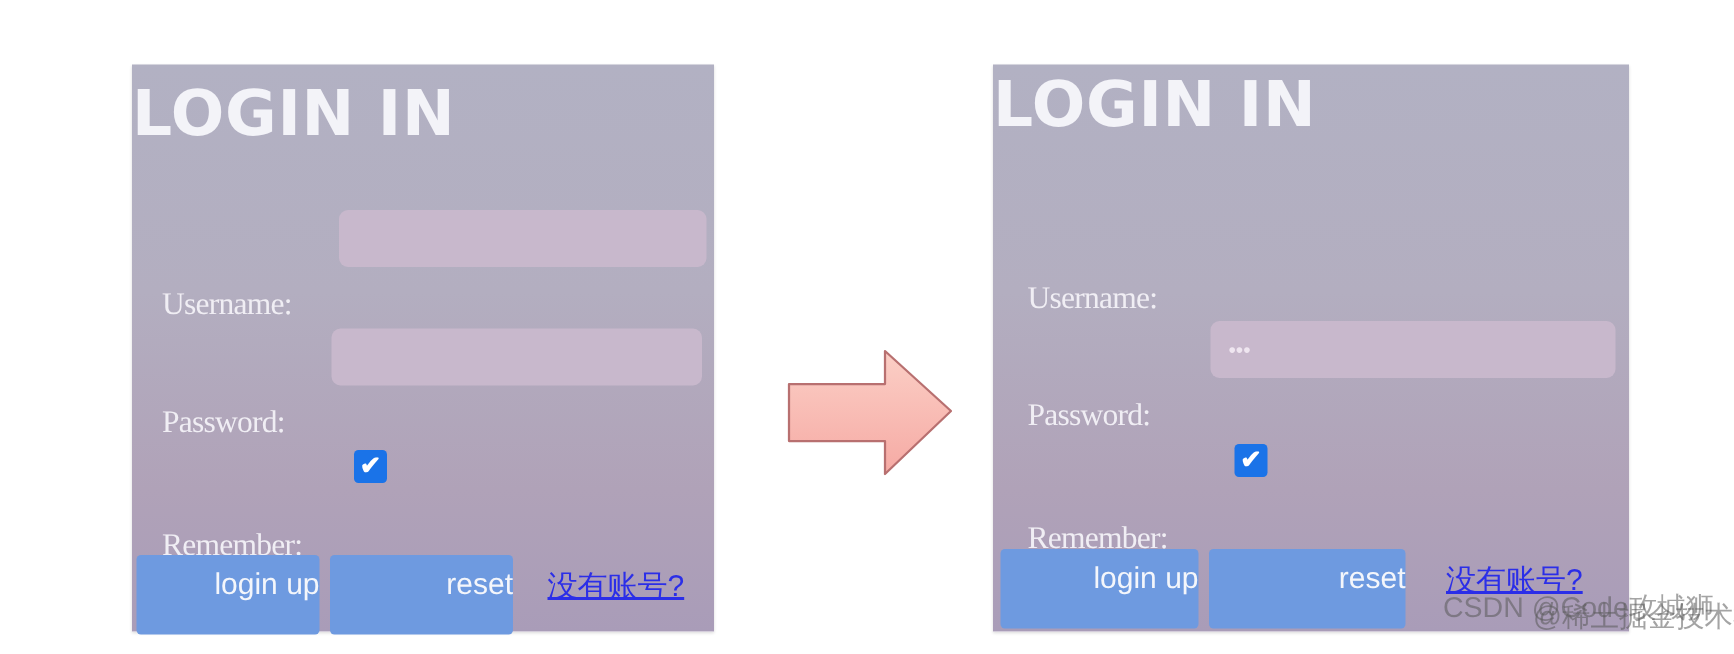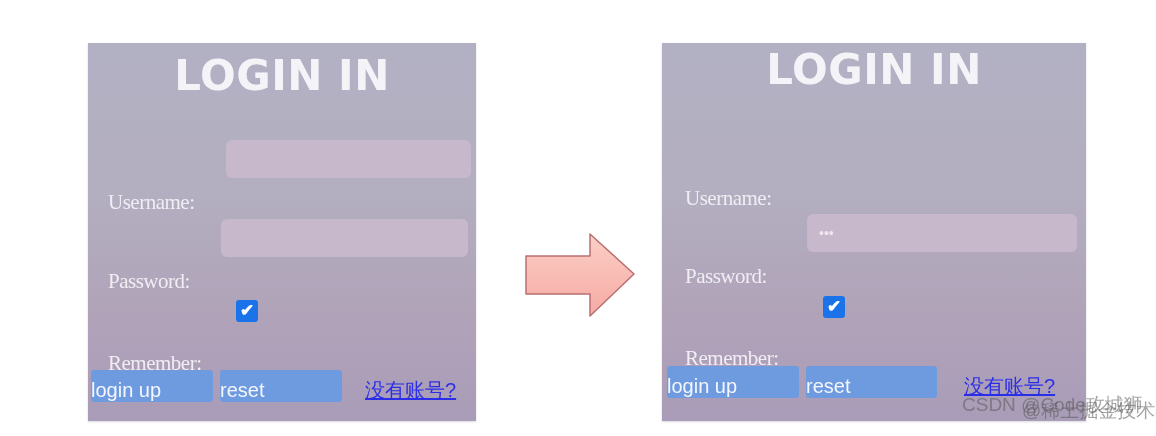--- a/index.html
+++ b/index.html
@@ -8,39 +8,39 @@
     font-family: "Liberation Sans", sans-serif;
   }
   .panel {
     position: absolute; top: 43px; height: 378px;
     background: linear-gradient(180deg, #b2b1c3 0%, #b3aec0 40%, #b0a2b8 75%, #a99cb8 100%);
     box-shadow: 0 1px 2px rgba(0,0,0,0.15);
   }
   .panel-1 { left: 88px; width: 388px; }
   .panel-2 { left: 662px; width: 424px; }
   .title {
-    position: absolute; left: 0; right: 0; top: 8px; text-align: center;
+    position: absolute; left: 0; right: 0; top: 8px; 
     color: #f3f3f8; font-weight: bold; font-size: 42px; letter-spacing: 0.5px;
     font-family: "DejaVu Sans", sans-serif;
   }
   .label {
     position: absolute; color: #f0eef4; font-size: 21px;
     font-family: Liberation Serif, serif; letter-spacing: -0.5px; margin-top: 44px;
   }
   .field {
     position: absolute; height: 38px; background: #c8b8cc; border-radius: 6px;
     color: #efe6f0; font-size: 14px; line-height: 38px; padding-left: 12px; box-sizing: border-box;
   }
   .checkbox {
     position: absolute; width: 22px; height: 22px; background: #1a73e8; border-radius: 3px;
     color: #fff; font-size: 17px; line-height: 22px; text-align: center; font-weight: bold;
   }
   .btn {
-    position: absolute; height: 32px; background: #6e9ae0; border-radius: 3px;
-    color: #f4f6fb; font-size: 20px; line-height: 40px; text-align: left;
+    position: absolute; height: 53px; background: #6e9ae0; border-radius: 3px;
+    color: #f4f6fb; font-size: 20px; line-height: 40px; text-align: right;
   }
   .link {
     position: absolute; color: #2b2ee8; font-size: 20px; text-decoration: underline; text-align: center;
   }
   .arrow { position: absolute; left: 522px; top: 230px; width: 116px; height: 90px; }
   .watermark {
     position: absolute; color: rgba(90,90,90,0.55); font-size: 19px; white-space: nowrap;
   }
 </style>
 </head>

